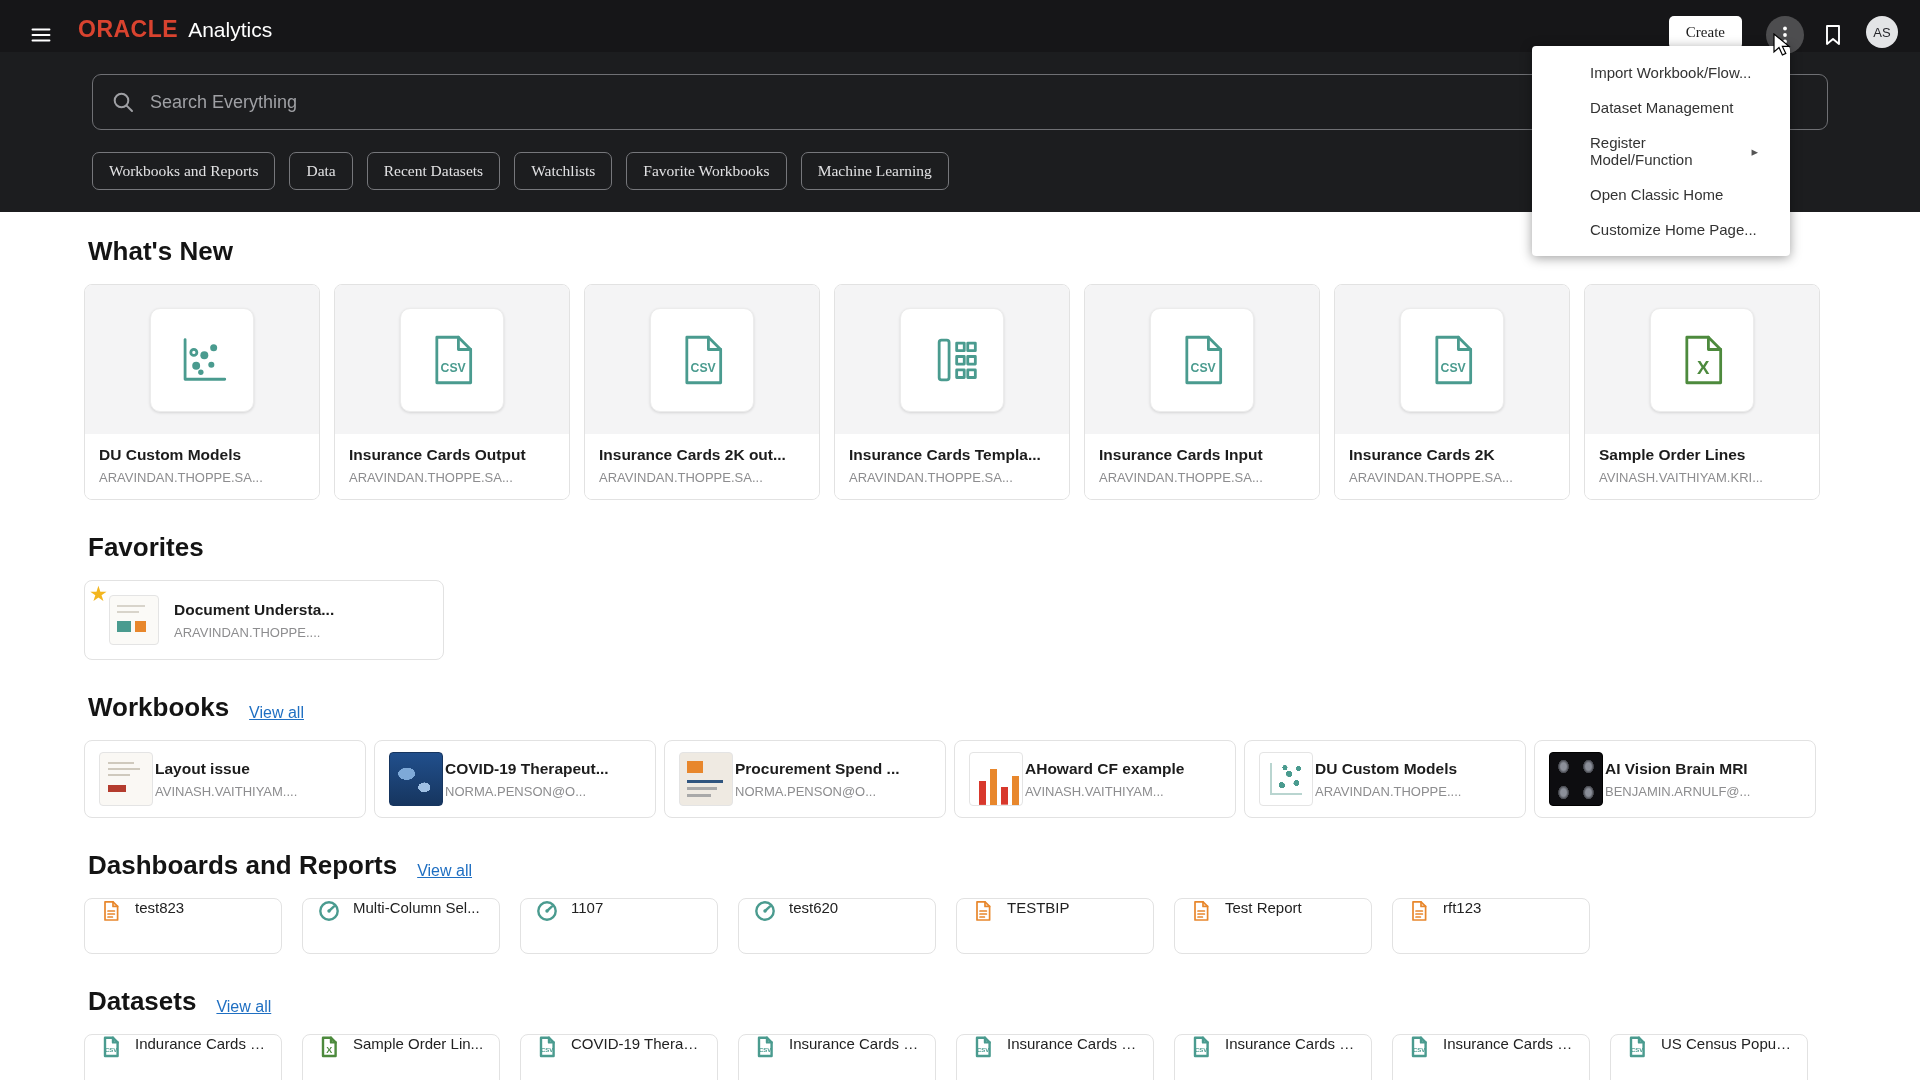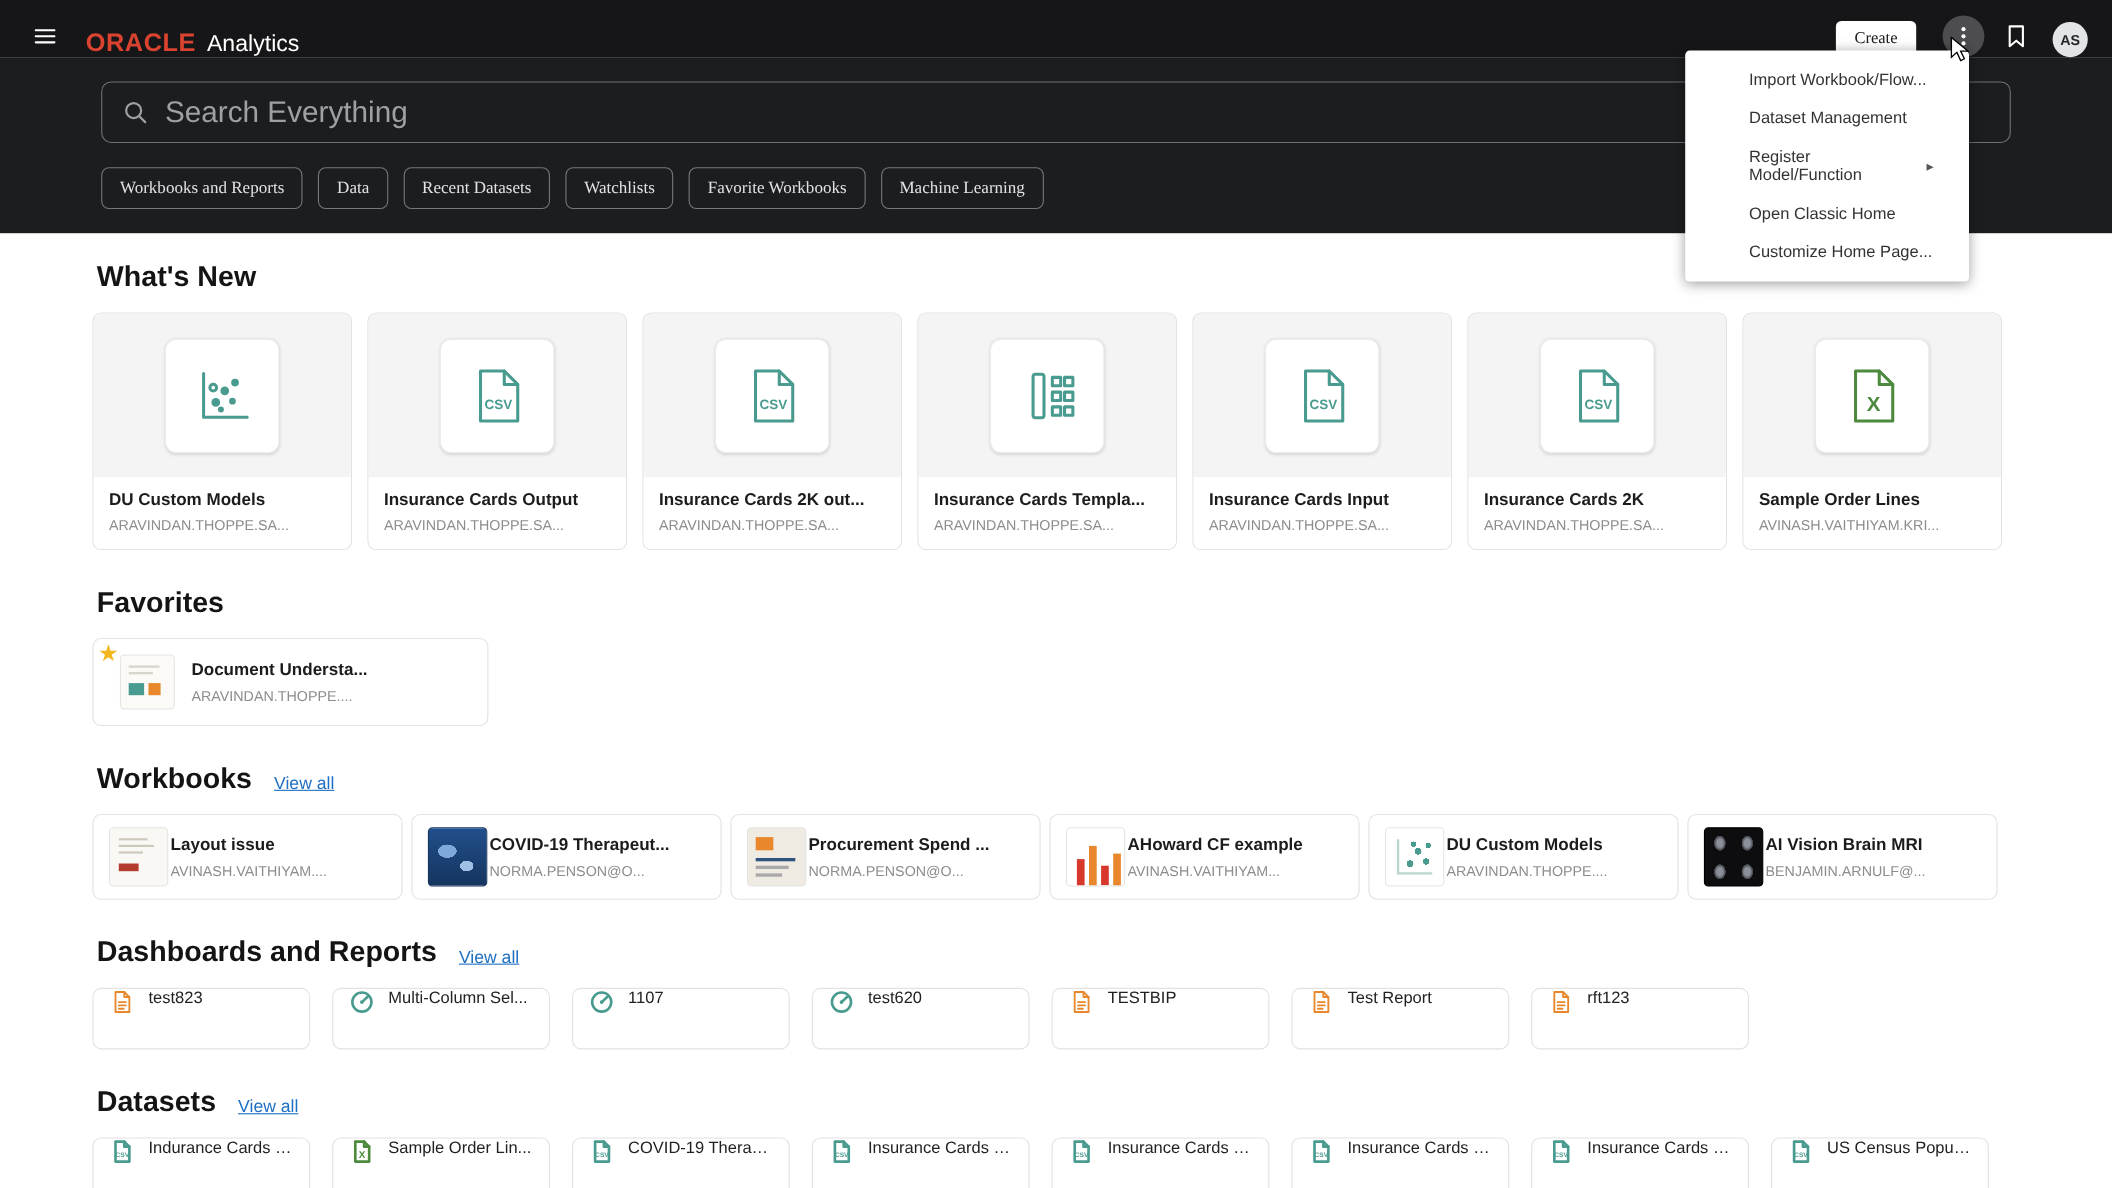--- a/index.html
+++ b/index.html
@@ -2,35 +2,35 @@
 <html style="--oracle-red: #d9432f; --teal: #4a9b8f; --green: #4d8a3d; --orange: #e8872c; --star-yellow: #f3b61f; --link-blue: #1f6fc2;"><head>
 <meta charset="utf-8">
 <style>
   *{margin:0;padding:0;box-sizing:border-box}
   html,body{width:1920px;height:1080px;overflow:hidden;background:#fff;
     font-family:"Liberation Sans","DejaVu Sans",sans-serif;color:#1c1c1c}
   button{font-family:Liberation Serif, serif;background:none;border:none;cursor:pointer}
   a{cursor:pointer}
 
   
-  .topbar{height:52px;background:#161618;display:flex;align-items:flex-end;padding:0 22px;gap:10px;position:relative;z-index:5}
+  .topbar{height:52px;background:#161618;display:flex;align-items:flex-start;padding:16px 22px;gap:10px;position:relative;z-index:5}
   .iconbtn{width:38px;height:38px;display:flex;align-items:center;justify-content:center;border-radius:50%}
   .kebab.active{background:rgba(255,255,255,.24)}
   .brand{display:flex;align-items:baseline;gap:10px;margin-left:8px}
   .oracle{color:var(--oracle-red,#d9432f);font-weight:700;font-size:23px;letter-spacing:.5px}
   .product{color:#fff;font-size:21px;font-weight:400}
   .spacer{flex:1}
   .create-btn{background:#fff;color:#1c1c1c;font-size:15px;padding:8px 17px;border-radius:5px;margin-right:14px}
-  .avatar{width:32px;height:32px;border-radius:50%;background:#e3e4e6;color:#26262b;font-size:13px;font-weight:700;
+  .avatar{width:32px;height:32px;border-radius:50%;background:#e3e4e6;color:#26262b;font-size:13px;font-weight:400;
     display:flex;align-items:center;justify-content:center;margin-left:4px;cursor:pointer}
 
   
   .hero{background:#1c1d1f;padding:22px 92px}
   .searchbox{height:56px;border:1px solid #6f7074;border-radius:9px;display:flex;align-items:center;gap:15px;padding:0 18px;background:#1c1d1f}
-  .searchbox input{flex:1;background:transparent;border:none;outline:none;color:#14b8a6;font-size:27px}
+  .searchbox input{flex:1;background:transparent;border:none;outline:none;color:#14b8a6;font-size:18px}
   .searchbox input::placeholder{color:#9fa0a4}
   .chips{display:flex;gap:14px;margin-top:22px}
   .chip{border:1px solid #76777b;border-radius:7px;padding:9px 16px;color:#e2e2e4;font-size:15.5px;background:transparent;white-space:nowrap}
 
   
   .content{padding:0 84px}
   .sect-head{display:flex;align-items:flex-end;gap:20px;margin:32px 4px 18px}
   .content section:first-child .sect-head{margin-top:24px}
   .sect-head h2{font-size:26px;line-height:30px;color:#141414;font-weight:700}
   .viewall{color:var(--link-blue,#1f6fc2);font-size:16px;text-decoration:underline}

